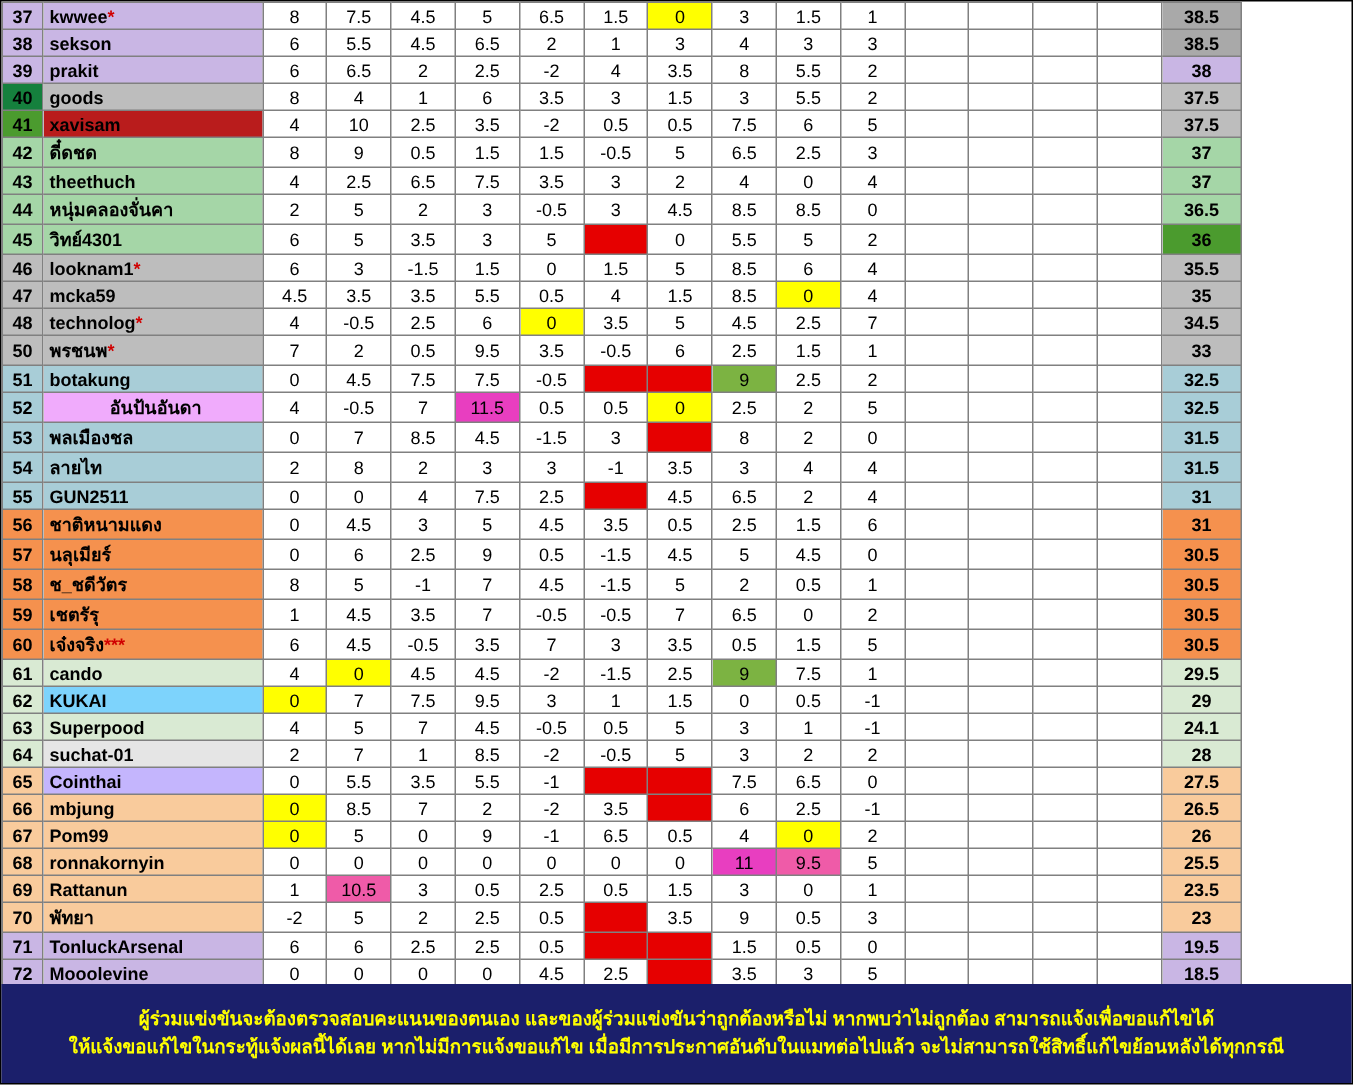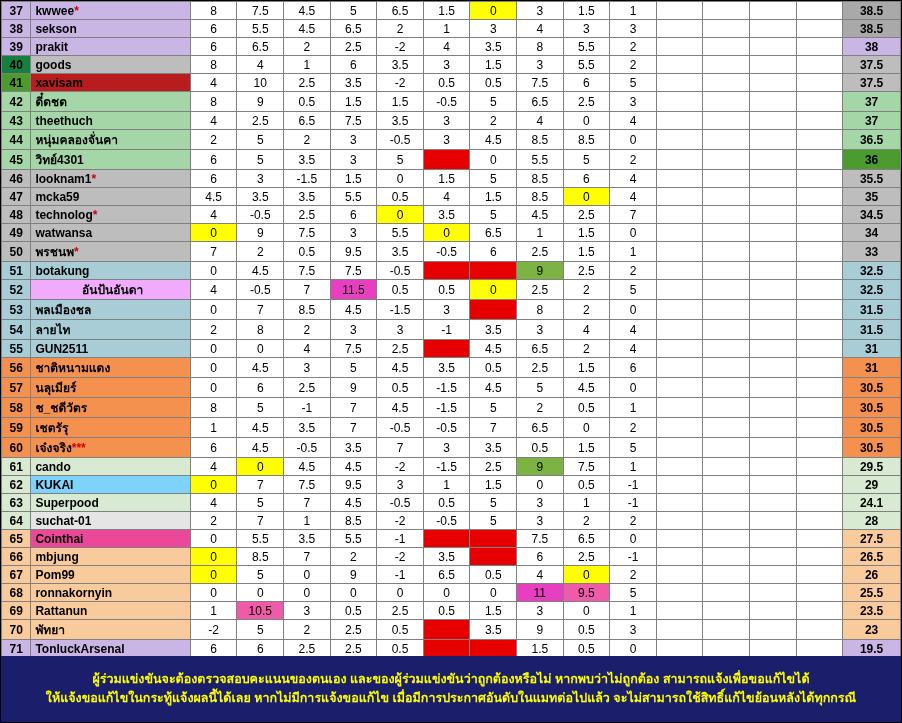--- a/index.html
+++ b/index.html
@@ -1,18 +1,18 @@
 <!DOCTYPE html>
 <html><head>
 <meta charset="utf-8">
 <style>
   html,body{margin:0;padding:0;background:#fff;}
   body{font-family:"Liberation Sans",sans-serif;width:902px;height:723px;overflow:hidden;}
   #wrap{position:relative;width:902px;height:723px;box-sizing:border-box;border:1px solid #000;}
-  table{border-collapse:collapse;width:900px;table-layout:fixed;}
+  table{border-collapse:collapse;width:827px;table-layout:fixed;}
   td{border:1px solid #808080;font-size:12px;text-align:center;height:17px;padding:0;overflow:hidden;white-space:nowrap;}
   td.rank{font-weight:bold;font-size:12px;}
   td.name{text-align:left;font-weight:bold;padding-left:4px;font-size:12px;}
   td.total{font-weight:bold;font-size:12px;}
   .star{color:#d00000;font-weight:bold;}
   #footer{position:absolute;left:0;right:0;bottom:0;height:66px;background:#1b1f6b;color:#ffff00;
           font-size:12.5px;font-weight:bold;text-align:center;display:flex;flex-direction:column;
           align-items:center;justify-content:center;line-height:1.55;}
   #footer div{padding:0 8px;}
 </style>
@@ -263,39 +263,20 @@
           <td>4.5</td>
           <td>2.5</td>
           <td>7</td>
           <td></td>
           <td></td>
           <td></td>
           <td></td>
           <td class="total" style="background: rgb(189, 189, 189);">34.5</td>
         </tr>
         <tr>
-          <td class="rank" style="background: rgb(189, 189, 189);">49</td>
-          <td class="name" style="background: rgb(189, 189, 189);"><span>watwansa</span></td>
-          <td style="background: rgb(255, 255, 0);">0</td>
-          <td>9</td>
-          <td>7.5</td>
-          <td>3</td>
-          <td>5.5</td>
-          <td style="background: rgb(255, 255, 0);">0</td>
-          <td>6.5</td>
-          <td>1</td>
-          <td>1.5</td>
-          <td>0</td>
-          <td></td>
-          <td></td>
-          <td></td>
-          <td></td>
-          <td class="total" style="background: rgb(189, 189, 189);">34</td>
-        </tr>
-        <tr>
           <td class="rank" style="background: rgb(189, 189, 189);">50</td>
           <td class="name" style="background: rgb(189, 189, 189);"><span>พรชนพ</span><span class="star">*</span></td>
           <td>7</td>
           <td>2</td>
           <td>0.5</td>
           <td>9.5</td>
           <td>3.5</td>
           <td>-0.5</td>
           <td>6</td>
           <td>2.5</td>
@@ -568,21 +549,21 @@
           <td>2</td>
           <td>2</td>
           <td></td>
           <td></td>
           <td></td>
           <td></td>
           <td class="total" style="background: rgb(217, 234, 211);">28</td>
         </tr>
         <tr>
           <td class="rank" style="background: rgb(249, 203, 156);">65</td>
-          <td class="name" style="background: #ec4899;"><span>Cointhai</span></td>
+          <td class="name" style="background: #c4b5fd;"><span>Cointhai</span></td>
           <td>0</td>
           <td>5.5</td>
           <td>3.5</td>
           <td>5.5</td>
           <td>-1</td>
           <td style="background: rgb(230, 0, 0); color: rgb(230, 0, 0);">0</td>
           <td style="background: rgb(230, 0, 0); color: rgb(230, 0, 0);">0</td>
           <td>7.5</td>
           <td>6.5</td>
           <td>0</td>

